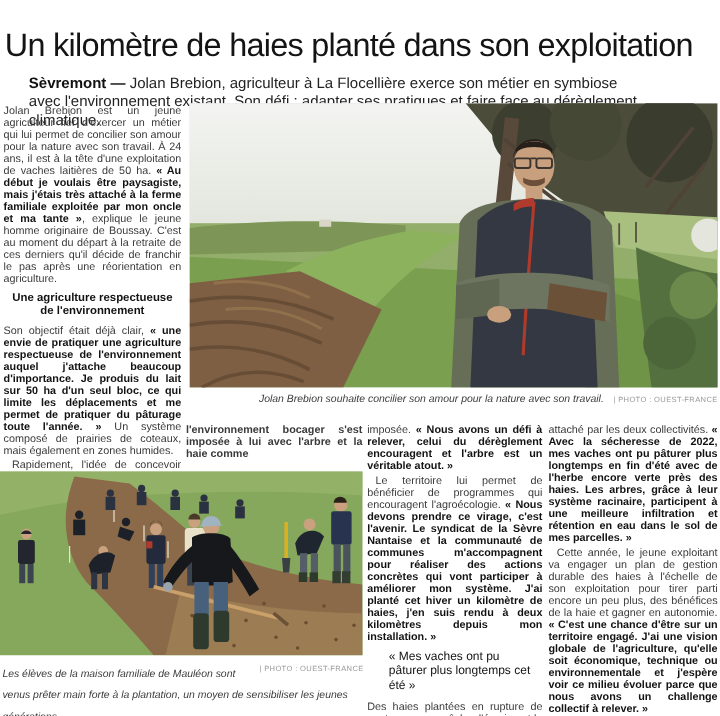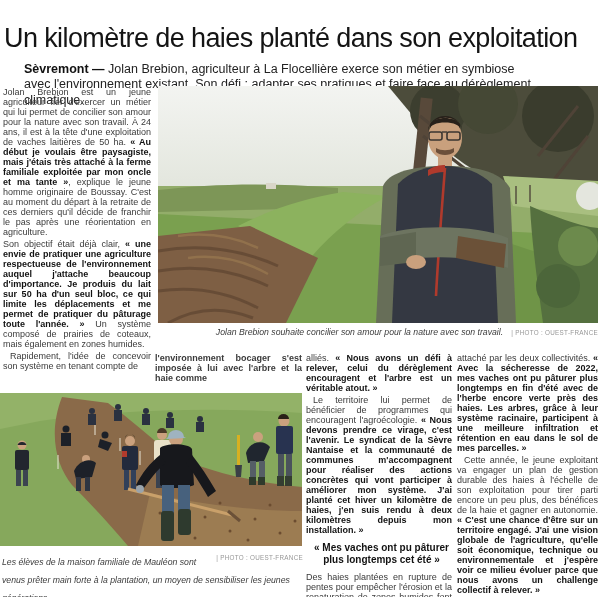--- a/index.html
+++ b/index.html
@@ -8,22 +8,22 @@
   .headline{position:absolute;left:4px;top:5px;width:594px;font-size:27px;font-weight:400;
             color:#141414;letter-spacing:-0.6px;line-height:1.15;}
   .deck{position:absolute;left:4px;top:49px;width:512px;font-size:12.5px;line-height:15.5px;color:#222;margin-left:20px;}
   .deck .bold{font-weight:700;color:#111;}
   .col{position:absolute;font-size:9px;line-height:10px;text-align:justify;color:#3a3a3a;}
   .col p{margin:0 0 2px 0;}
   .col p.indent{text-indent:7px;}
   .col .bold{font-weight:700;color:#121212;}
   .crosshead{font-weight:700;color:#121212;text-align:center;font-size:9.5px;line-height:11px;
              margin:6px 4px 5px 4px;}
-  .quotehead{font-weight:700;color:#121212;text-align:center;font-size:10px;line-height:12px;
-             margin:7px 2px 6px 7px;}
+  .quotehead{font-weight:400;color:#121212;text-align:left;font-size:10px;line-height:12px;
+             margin:7px 2px 6px 18px;}
   .col1{left:3px;top:87px;width:148px;}
   .col2{left:155px;top:353px;width:147px;font-weight:bold;}
   .col3{left:306px;top:353px;width:146px;}
   .col4{left:457px;top:353px;width:141px;}
   .mainphoto{position:absolute;left:158px;top:86px;width:440px;height:237px;background:#dfe3da;}
   .photo2{position:absolute;left:0px;top:393px;width:302px;height:153px;background:#86a85c;}
   .caption-row{position:absolute;left:158px;top:327px;width:440px;display:flex;
                justify-content:flex-end;align-items:baseline;}
   .caption{font-style:italic;font-size:8.7px;line-height:11px;color:#3c3c3c;}
   .credit{font-size:6.3px;color:#979797;letter-spacing:0.3px;white-space:nowrap;margin-left:8px;}
@@ -35,20 +35,21 @@
 <body>
 
 <div class="page">
 
   <h1 class="headline">Un kilomètre de haies planté dans son exploitation</h1>
 
   <p class="deck"><span class="bold">Sèvremont — </span><span>Jolan Brebion, agriculteur à La Flocellière exerce son métier en symbiose avec l'environnement existant. Son défi : adapter ses pratiques et faire face au dérèglement climatique.</span></p>
 
   <div class="col col1">
     <p><span>Jolan Brebion est un jeune agriculteur fier d'exercer un métier qui lui permet de concilier son amour pour la nature avec son travail. À 24 ans, il est à la tête d'une exploitation de vaches laitières de 50 ha. </span><span class="bold">« Au début je voulais être paysagiste, mais j'étais très attaché à la ferme familiale exploitée par mon oncle et ma tante »</span><span>, explique le jeune homme originaire de Boussay. C'est au moment du départ à la retraite de ces derniers qu'il décide de franchir le pas après une réorientation en agriculture.</span></p>
+    <h2 class="crosshead">Une agriculture respectueuse de l'environnement</h2>
     <p><span>Son objectif était déjà clair, </span><span class="bold">« une envie de pratiquer une agriculture respectueuse de l'environnement auquel j'attache beaucoup d'importance. Je produis du lait sur 50 ha d'un seul bloc, ce qui limite les déplacements et me permet de pratiquer du pâturage toute l'année. »</span><span> Un système composé de prairies de coteaux, mais également en zones humides.</span></p>
     <p class="indent"><span>Rapidement, l'idée de concevoir son système en tenant compte de</span></p>
   </div>
 
   <div class="mainphoto">
     <svg width="440" height="237" viewBox="0 0 440 237">
       <defs>
         <linearGradient id="sky" x1="0" y1="0" x2="0" y2="1">
           <stop offset="0" stop-color="#f3f4f1"></stop>
             <stop offset="1" stop-color="#dde1d6"></stop>
@@ -235,21 +236,21 @@
       </g>
     </svg>
   </div>
 
   <div class="caption2-wrap">
     <span class="credit">| PHOTO : OUEST-FRANCE</span>
     <span class="caption">Les élèves de la maison familiale de Mauléon sont venus prêter main forte à la plantation, un moyen de sensibiliser les jeunes générations.</span>
   </div>
 
   <div class="col col3">
-    <p><span>alliés. </span><span class="bold">« Nous avons un défi à relever, celui du dérèglement encouragent et l'arbre est un véritable atout. »</span></p>
+    <p><span>imposée. </span><span class="bold">« Nous avons un défi à relever, celui du dérèglement encouragent et l'arbre est un véritable atout. »</span></p>
     <p class="indent"><span>Le territoire lui permet de bénéficier de programmes qui encouragent l'agroécologie. </span><span class="bold">« Nous devons prendre ce virage, c'est l'avenir. Le syndicat de la Sèvre Nantaise et la communauté de communes m'accompagnent pour réaliser des actions concrètes qui vont participer à améliorer mon système. J'ai planté cet hiver un kilomètre de haies, j'en suis rendu à deux kilomètres depuis mon installation. »</span></p>
     <h2 class="quotehead">« Mes vaches ont pu pâturer plus longtemps cet été »</h2>
     <p><span>Des haies plantées en rupture de pentes pour empêcher l'érosion et la renaturation de zones humides font partie des quelques projets accom-</span></p>
   </div>
 
   <div class="col col4">
     <p><span>attaché par les deux collectivités. </span><span class="bold">« Avec la sécheresse de 2022, mes vaches ont pu pâturer plus longtemps en fin d'été avec de l'herbe encore verte près des haies. Les arbres, grâce à leur système racinaire, participent à une meilleure infiltration et rétention en eau dans le sol de mes parcelles. »</span></p>
     <p class="indent"><span>Cette année, le jeune exploitant va engager un plan de gestion durable des haies à l'échelle de son exploitation pour tirer parti encore un peu plus, des bénéfices de la haie et gagner en autonomie. </span><span class="bold">« C'est une chance d'être sur un territoire engagé. J'ai une vision globale de l'agriculture, qu'elle soit économique, technique ou environnementale et j'espère voir ce milieu évoluer parce que nous avons un challenge collectif à relever. »</span></p>
   </div>
 

